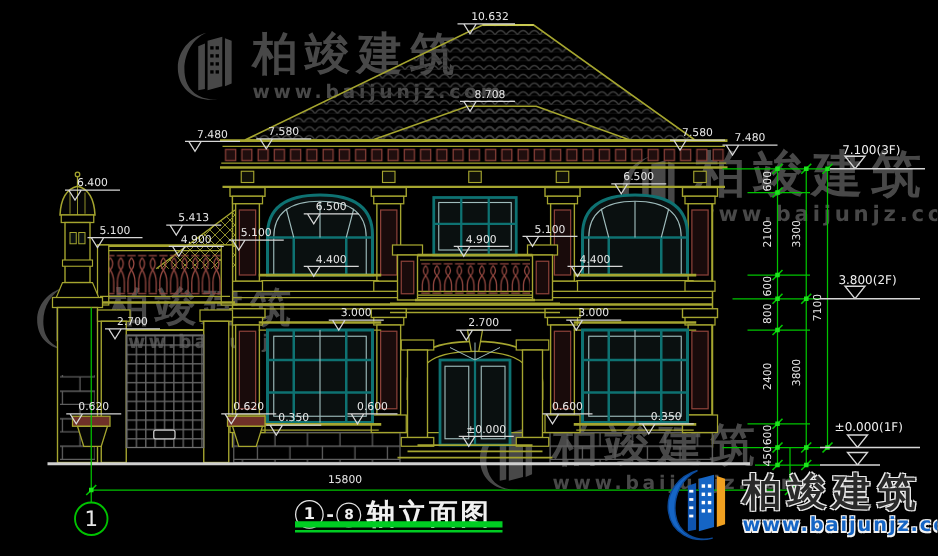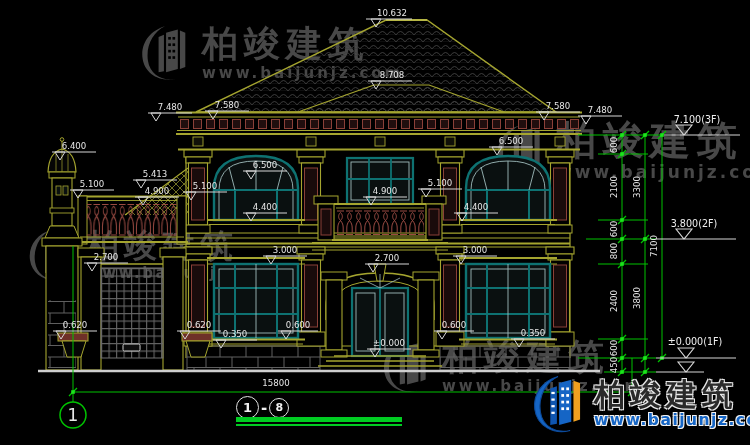--- a/index.html
+++ b/index.html
@@ -499,20 +499,21 @@
     <g>
       <circle cx="73" cy="415" r="13" fill="none" stroke="#00c300" stroke-width="1.5"></circle>
       <text x="73" y="421" text-anchor="middle" fill="#e8e8e8" font-size="17" font-family="DejaVu Serif, serif">1</text>
     </g>
   </svg>
 
   <div class="titleblock">
     <span class="axcirc c1">1</span>
     <span class="axdash">-</span>
     <span class="axcirc c8">8</span>
+    <span class="titletext">轴立面图</span>
   </div>
   <div class="title-ul1"></div>
   <div class="title-ul2"></div>
 
   <div class="flogo">
     <svg width="60" height="64" viewBox="0 0 52 58">
       <path d="M26,4 C12,8 3,20 5,34 C7,49 22,57 37,53 C25,56 12,50 10,36 C8,22 15,9 26,4 Z" fill="#1565c5" stroke="#0c4a9a" stroke-width="1"></path>
       <polygon points="19,15 25,13 25,47 19,48" fill="#0f55b0"></polygon>
       <polygon points="27,10 38,7 38,45 27,48" fill="#1565c5"></polygon>
       <polygon points="40,8 46,10 46,43 40,45" fill="#f0a020"></polygon>

